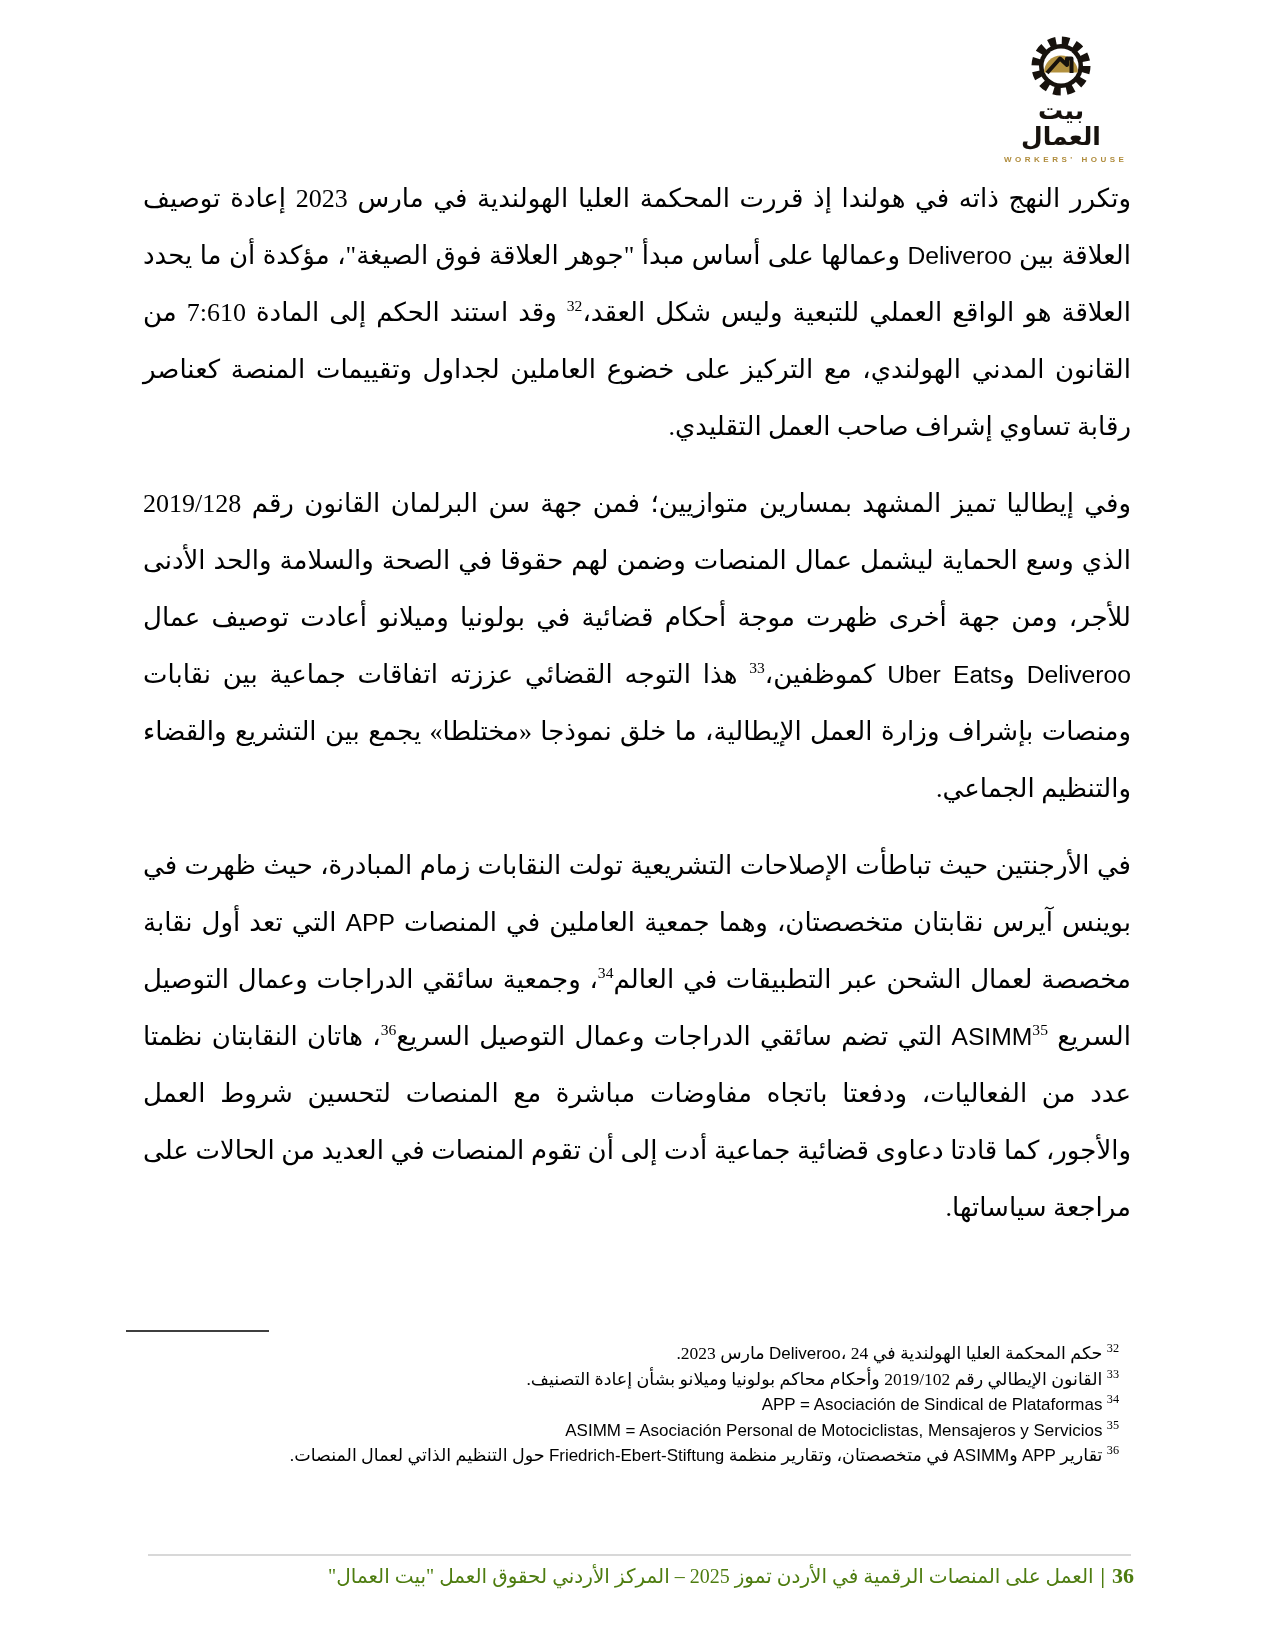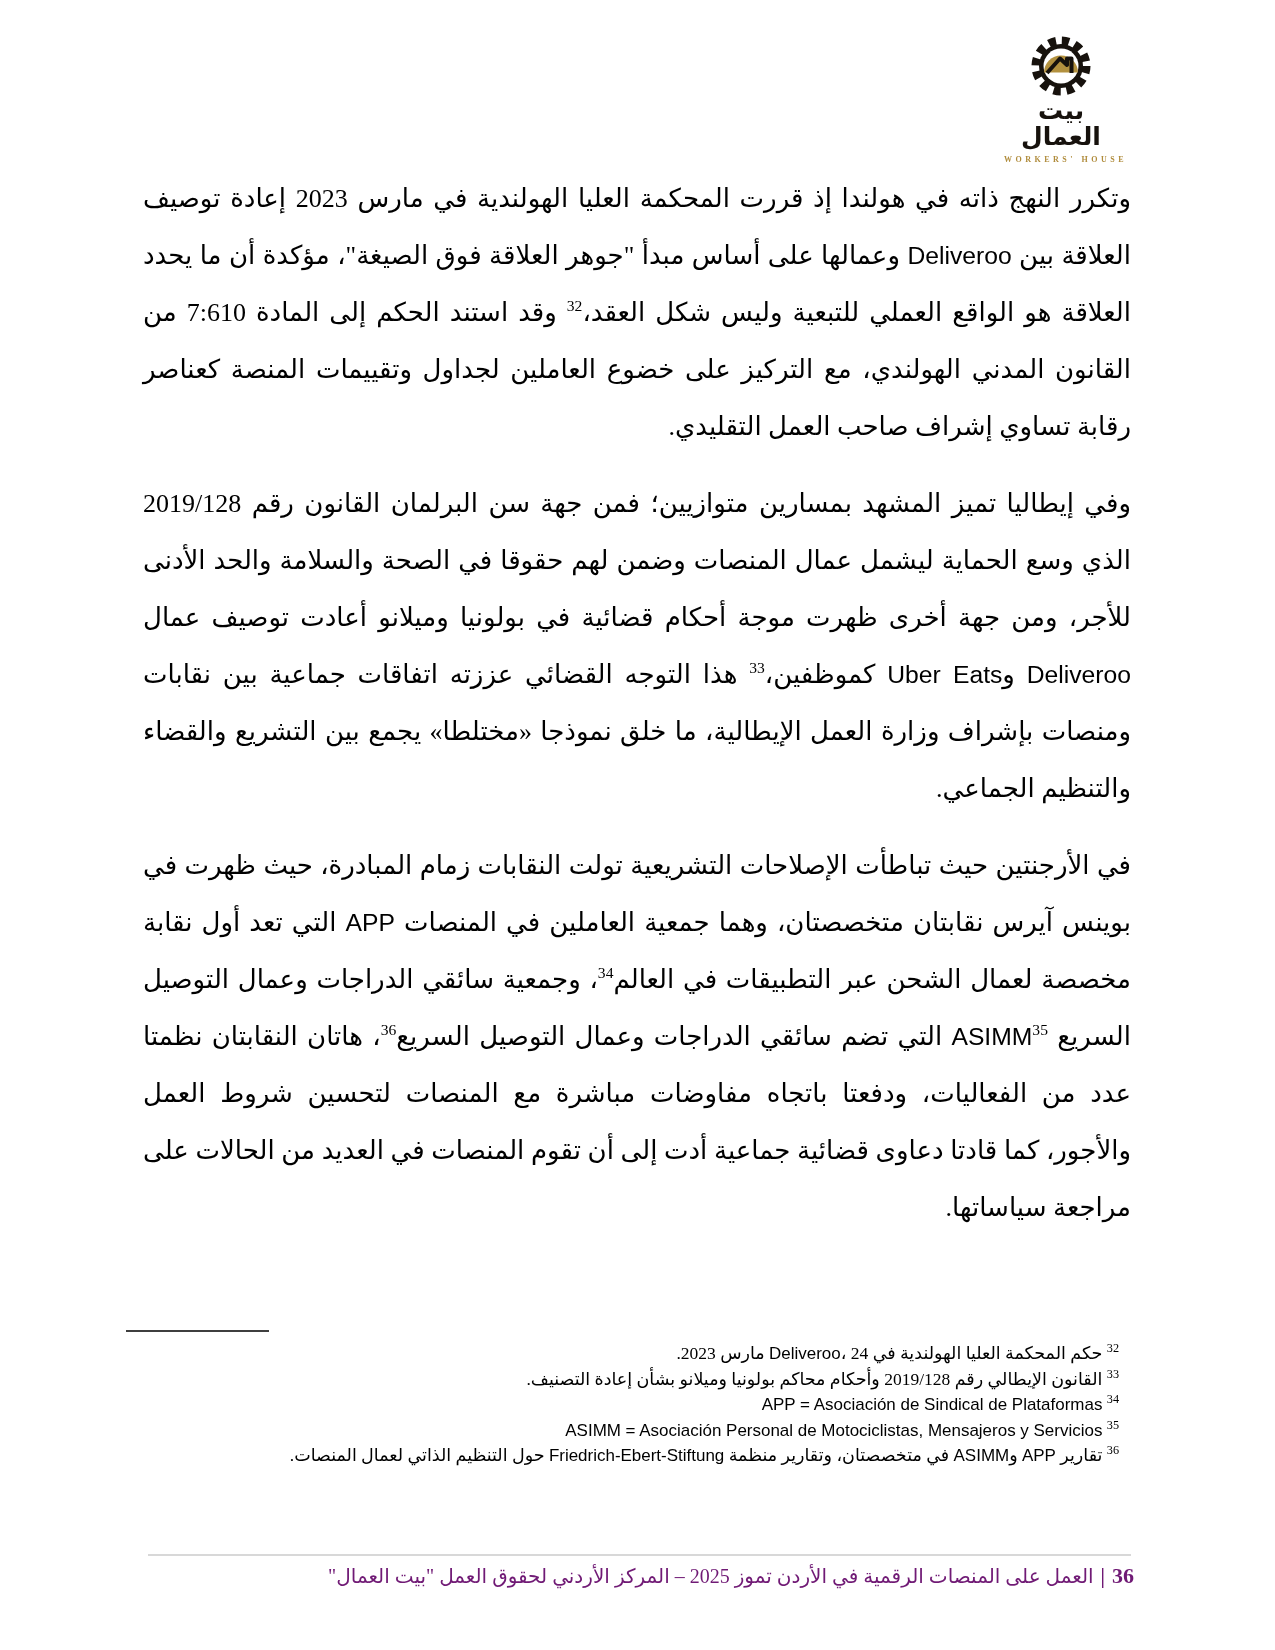--- a/index.html
+++ b/index.html
@@ -5,37 +5,37 @@
   html,body{margin:0;padding:0;background:#ffffff;}
   .page{
     position:relative;width:1275px;height:1650px;background:#ffffff;overflow:hidden;
     font-family:"Liberation Serif","DejaVu Sans",serif;color:#000;
   }
   
   .logo{position:absolute;top:36px;left:996px;width:130px;text-align:center;}
   .logo-gear{display:block;margin:0 auto;}
   .logo-ar{font-family:"DejaVu Sans","Liberation Sans",sans-serif;font-weight:700;color:#17120d;
            font-size:25px;line-height:26px;direction:rtl;}
-  .logo-en{font-family:Liberation Serif, serif;font-weight:700;color:#b08c3c;
+  .logo-en{font-family:Liberation Sans, sans-serif;font-weight:700;color:#b08c3c;
            font-size:8px;letter-spacing:3.5px;margin-top:5px;white-space:nowrap;margin-left:8px;}
   
   .doc{position:absolute;left:126px;top:170px;width:1022px;direction:rtl;}
   .doc p{margin:0 17px 20px;font-size:26px;line-height:57px;text-align:justify;}
   .doc h2{margin:0 0 20px;font-size:27px;line-height:57px;text-align:right;font-weight:700;}
   .doc sup{font-size:0.6em;line-height:0;vertical-align:super;}
   .latin{font-family:"Liberation Sans","DejaVu Sans",sans-serif;font-size:0.95em;}
   
   .fn-sep{position:absolute;left:126px;top:1330px;width:143px;height:2px;background:#3f3f3f;}
   .footnotes{position:absolute;left:112px;top:1341px;width:1007px;direction:rtl;}
   .fn{font-size:17.5px;line-height:25.5px;text-align:right;}
   .fn sup{font-size:0.7em;line-height:0;vertical-align:super;}
   .fn .latin{font-size:0.97em;}
   
   .footer-rule{position:absolute;left:148px;top:1554px;width:983px;height:2px;background:#d8d8d8;}
-  .footer{position:absolute;right:141px;top:1563px;direction:rtl;color:#701a75;
+  .footer{position:absolute;right:141px;top:1563px;direction:rtl;color:#4d7c0f;
           font-size:20px;line-height:26px;white-space:nowrap;}
   .footer .pn{font-weight:700;font-size:22px;}
   .footer .sep{margin:0 7px;font-weight:700;}
 </style>
 </head>
 <body>
 
 <div class="page">
 
   <div class="logo">
@@ -55,21 +55,21 @@
 
   <div class="doc">
       <p><span>وتكرر النهج ذاته في هولندا إذ قررت المحكمة العليا الهولندية في مارس 2023 إعادة توصيف العلاقة بين </span><span class="latin">Deliveroo</span><span> وعمالها على أساس مبدأ "جوهر العلاقة فوق الصيغة"، مؤكدة أن ما يحدد العلاقة هو الواقع العملي للتبعية وليس شكل العقد،</span><sup>32</sup><span> وقد استند الحكم إلى المادة 7:610 من القانون المدني الهولندي، مع التركيز على خضوع العاملين لجداول وتقييمات المنصة كعناصر رقابة تساوي إشراف صاحب العمل التقليدي.</span></p>
       <p><span>وفي إيطاليا تميز المشهد بمسارين متوازيين؛ فمن جهة سن البرلمان القانون رقم 2019/128 الذي وسع الحماية ليشمل عمال المنصات وضمن لهم حقوقا في الصحة والسلامة والحد الأدنى للأجر، ومن جهة أخرى ظهرت موجة أحكام قضائية في بولونيا وميلانو أعادت توصيف عمال </span><span class="latin">Deliveroo</span><span> و</span><span class="latin">Uber Eats</span><span> كموظفين،</span><sup>33</sup><span> هذا التوجه القضائي عززته اتفاقات جماعية بين نقابات ومنصات بإشراف وزارة العمل الإيطالية، ما خلق نموذجا «مختلطا» يجمع بين التشريع والقضاء والتنظيم الجماعي.</span></p>
       <p><span>في الأرجنتين حيث تباطأت الإصلاحات التشريعية تولت النقابات زمام المبادرة، حيث ظهرت في بوينس آيرس نقابتان متخصصتان، وهما جمعية العاملين في المنصات </span><span class="latin">APP</span><span> التي تعد أول نقابة مخصصة لعمال الشحن عبر التطبيقات في العالم</span><sup>34</sup><span>، وجمعية سائقي الدراجات وعمال التوصيل السريع </span><span class="latin">ASIMM</span><sup>35</sup><span> التي تضم سائقي الدراجات وعمال التوصيل السريع</span><sup>36</sup><span>، هاتان النقابتان نظمتا عدد من الفعاليات، ودفعتا باتجاه مفاوضات مباشرة مع المنصات لتحسين شروط العمل والأجور، كما قادتا دعاوى قضائية جماعية أدت إلى أن تقوم المنصات في العديد من الحالات على مراجعة سياساتها.</span></p>
     </div>
 
   <div class="fn-sep"></div>
   <div class="footnotes">
       <div class="fn"><sup>32</sup> <span>حكم المحكمة العليا الهولندية في </span><span class="latin">Deliveroo</span><span>، 24 مارس 2023.</span></div>
-      <div class="fn"><sup>33</sup> <span>القانون الإيطالي رقم 2019/128 وأحكام محاكم بولونيا وميلانو بشأن إعادة التصنيف.</span></div>
+      <div class="fn"><sup>33</sup> <span>القانون الإيطالي رقم 2019/102 وأحكام محاكم بولونيا وميلانو بشأن إعادة التصنيف.</span></div>
       <div class="fn"><sup>34</sup> <span class="latin">APP = Asociación de Sindical de Plataformas</span></div>
       <div class="fn"><sup>35</sup> <span class="latin">ASIMM = Asociación Personal de Motociclistas, Mensajeros y Servicios</span></div>
       <div class="fn"><sup>36</sup> <span>تقارير </span><span class="latin">APP</span><span> و</span><span class="latin">ASIMM</span><span> في متخصصتان، وتقارير منظمة </span><span class="latin">Friedrich-Ebert-Stiftung</span><span> حول التنظيم الذاتي لعمال المنصات.</span></div>
     </div>
 
   <div class="footer-rule"></div>
   <div class="footer">
     <span class="pn">36</span><span class="sep">|</span><span>العمل على المنصات الرقمية في الأردن تموز 2025 – المركز الأردني لحقوق العمل "بيت العمال"</span>
   </div>
 

